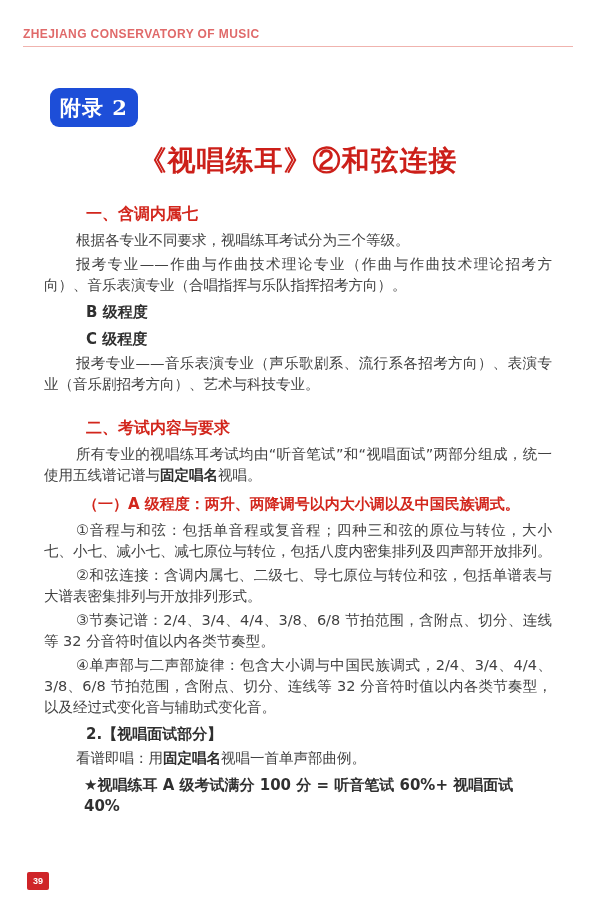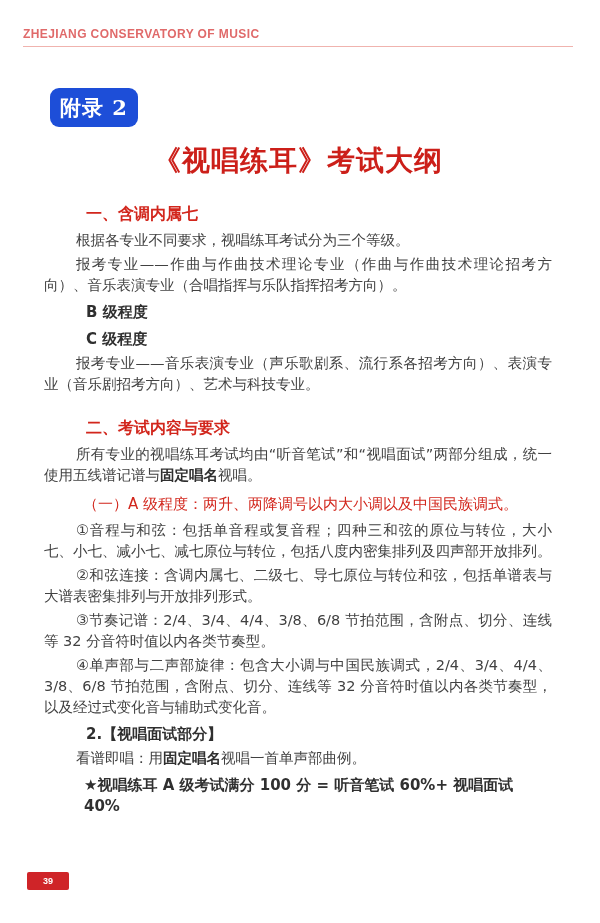--- a/index.html
+++ b/index.html
@@ -51,62 +51,62 @@
     font-size: 16px; line-height: 22px; font-weight: 700;
     color: #d2261c;
   }
   .sub-heading {
     margin: 6px 0 3px 42px;
     font-size: 15px; line-height: 21px; font-weight: 700;
     color: #2f2f2f;
   }
   .red-sub {
     margin: 8px 0 5px 39px;
-    font-size: 15px; line-height: 21px; font-weight: 400;
+    font-size: 15px; line-height: 21px; font-weight: 700;
     color: #d2261c;
   }
   .para {
     margin: 3px 0;
     font-size: 14.5px; line-height: 21px;
     color: #414141;
     text-indent: 2.2em; text-align: justify;
   }
   .para .bold-run { font-weight: 700; color: #2f2f2f; }
   .note-line {
     margin: 6px 0 0 40px;
     font-size: 15px; line-height: 21px; font-weight: 700;
     color: #303030;
   }
   .note-line .star { font-weight: 700; }
 
   
   .page-num-badge {
     position: absolute; left: 27px; top: 872px;
-    width: 42px; height: 18px;
+    width: 22px; height: 18px;
     background: #cf2428; border-radius: 2px;
     display: flex; align-items: center; justify-content: center;
     color: #ffffff; font-size: 9px; font-weight: 700;
     font-family: "Liberation Sans", sans-serif;
   }
 </style>
 </head>
 <body>
 
 <div class="page">
 
   <div class="header-brand">ZHEJIANG CONSERVATORY OF MUSIC</div>
   <div class="header-rule"></div>
 
   <div class="appendix-badge">
     <span>附录 2</span>
   </div>
 
   <div class="main">
 
-    <h1 class="doc-title">《视唱练耳》考试大纲</h1>
+    <h1 class="doc-title">《视唱练耳》②和弦连接</h1>
 
     <div class="section-heading">一、含调内属七</div>
     <p class="para">根据各专业不同要求，视唱练耳考试分为三个等级。</p>
 
     <p class="para">报考专业——作曲与作曲技术理论专业（作曲与作曲技术理论招考方向）、音乐表演专业（合唱指挥与乐队指挥招考方向）。</p>
 
     <div class="sub-heading">B 级程度</div>
 
     <div class="sub-heading">C 级程度</div>
     <p class="para">报考专业——音乐表演专业（声乐歌剧系、流行系各招考方向）、表演专业（音乐剧招考方向）、艺术与科技专业。</p>

